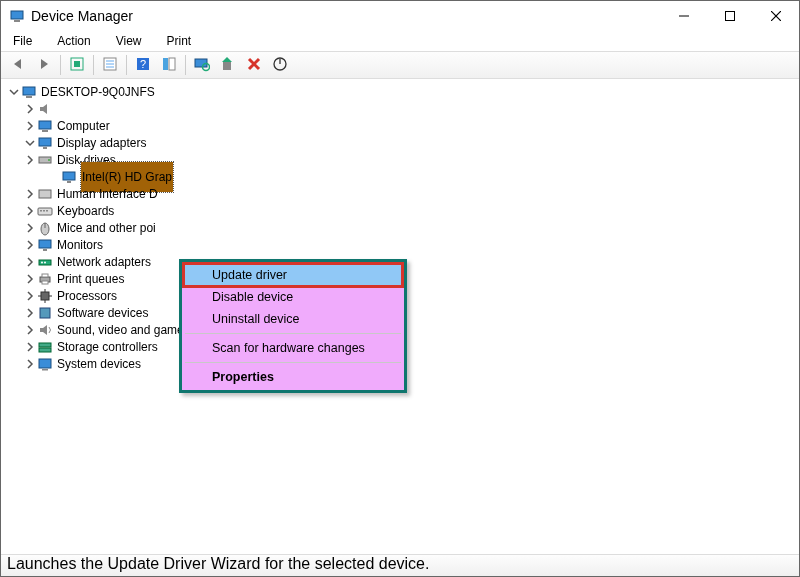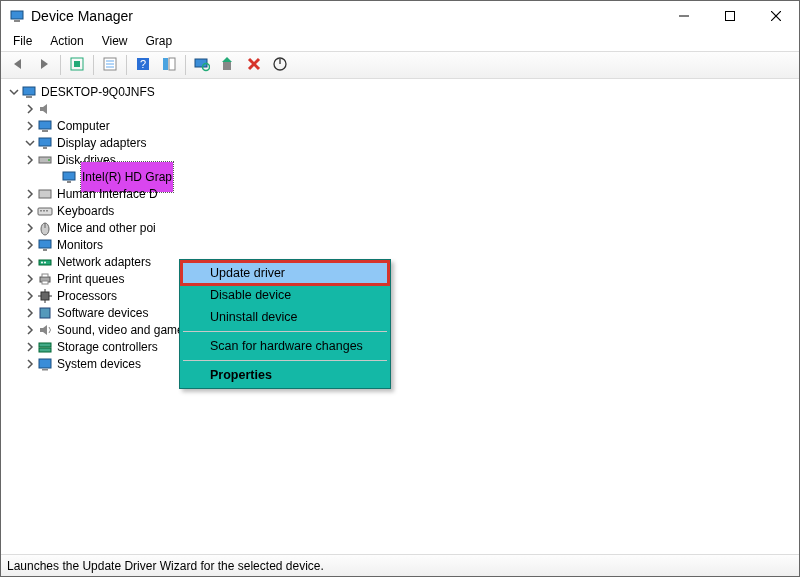--- a/index.html
+++ b/index.html
@@ -28,21 +28,21 @@
     width: 46px; height: 30px;
     display: flex; align-items: center; justify-content: center;
     font-family: Arial, sans-serif;
   }
   .winbtn svg { pointer-events: none; }
 
   
   .menubar {
     display: flex;
     align-items: center;
-    gap: 2px;
+    gap: 9px;
     padding: 2px 6px 2px 4px;
     height: 20px;
   }
   .menuitem { padding: 1px 8px; }
 
   
   .toolbar {
     display: flex;
     align-items: center;
     height: 28px;
@@ -82,55 +82,55 @@
     width: 14px; height: 14px;
     display: inline-flex; align-items:center; justify-content:center;
     margin-right: 0px;
     color:#555;
     cursor: pointer;
   }
   .expander.empty { visibility: hidden; }
   .node .dicon { width: 16px; height: 16px; margin: 0 4px 0 0; display:inline-flex; align-items:center; justify-content:center; }
   .node .label { }
   .node.selected .label {
-    background: #d946ef;
+    background: #a16207;
     outline: 1px dotted #555;
     padding: 8px 1px;
   }
 
   
   .ctxmenu {
     position: absolute;
     left: 178px; top: 180px;
-    width: 212px;
-    background: #14b8a6;
-    border: 1px solid #0f766e;
+    width: 228px;
+    background: #f0abfc;
+    border: 3px solid #0f766e;
     box-shadow: 3px 3px 4px rgba(0,0,0,0.25);
     padding: 2px;
   }
   .ctxitem {
     padding: 4px 12px 4px 28px;
     font-size: 12.5px;
   }
   .ctxitem.hi {
     background: #90c8f6;
     outline: 3px solid #d6342b; 
     outline-offset: -1px;
   }
   .ctxitem.bold { font-weight: 700; }
   .ctxsep { height:1px; margin:3px 1px; background:#c8c8c8; }
 
   
   .statusbar {
     height: 22px;
-    display:flex; align-items:center;
+    display:flex; 
     padding: 0 6px;
     border-top: 1px solid #ddd;
     background: linear-gradient(#fdfdfd, #f0f0f0);
-    font-size: 12px;
+    font-size: 16px;
   }
 
   
   .stroke { stroke:#555; stroke-width:1.5; fill:none; }
 </style>
 </head>
 <body>
 
 <div class="titlebar">
   <span class="icon">
@@ -155,21 +155,21 @@
         <line x1="0" y1="0" x2="10" y2="10" stroke="#000" stroke-width="1.2"></line>
         <line x1="10" y1="0" x2="0" y2="10" stroke="#000" stroke-width="1.2"></line>
       </svg>
   </div>
 </div>
 
 <div class="menubar">
   <span class="menuitem">File</span>
   <span class="menuitem">Action</span>
   <span class="menuitem">View</span>
-  <span class="menuitem">Grap</span>
+  <span class="menuitem">Print</span>
 </div>
 
 <div class="toolbar">
   <div class="tbtn">
       <span><svg width="16" height="16">
           <path d="M11 3 L4 8 L11 13" fill="#777"></path>
         </svg></span>
     </div>
   <div class="tbtn">
       <span><svg width="16" height="16">

